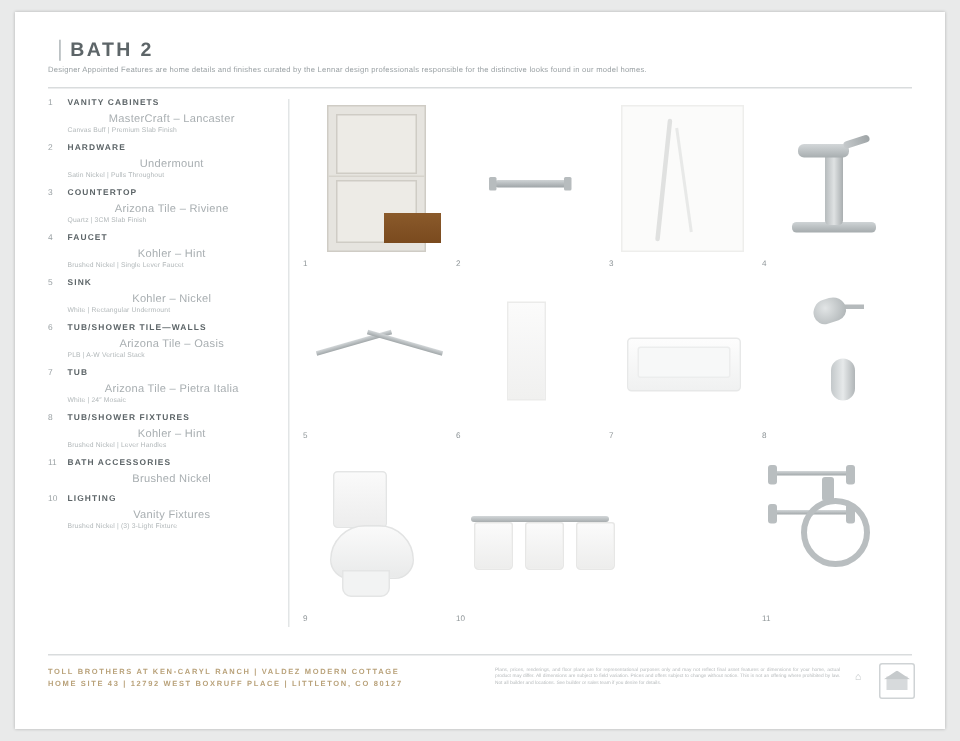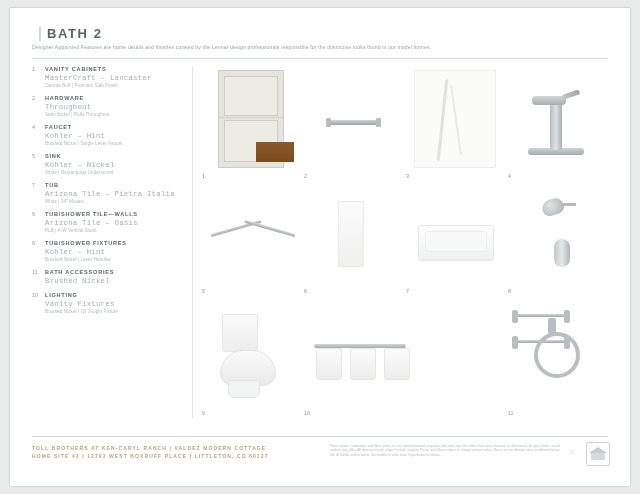--- a/index.html
+++ b/index.html
@@ -38,22 +38,22 @@
   }
   
   .list{position:absolute;left:22px;top:58px;width:152px;}
   .item{margin-bottom:7.5px;position:relative;padding-left:13px;}
   .num{position:absolute;left:0;top:0;font-size:5.6px;color:#9aa1a4;}
   .cat{
     font-size:5.6px;letter-spacing:.75px;color:#5d6568;font-weight:700;
     text-transform:uppercase;
   }
   .brand{
-    font-family:Liberation Mono, monospace;
-    font-size:7.4px;color:#a8aeb1;letter-spacing:.2px;margin-top:1.5px;
+    font-family:Liberation Sans, sans-serif;
+    font-size:7.4px;color:#a8aeb1;letter-spacing:.2px;margin-top:1.5px;text-align:center;
   }
   .desc{font-size:4.5px;color:#b2b8ba;margin-top:1px;letter-spacing:.1px;}
   .vrule{
     position:absolute;left:182px;top:58px;width:1px;height:352px;
     background:#e2e5e6;
   }
   
   .grid{position:absolute;left:190px;top:58px;width:408px;}
   .row{display:flex;}
   .cell{position:relative;}
@@ -248,51 +248,57 @@
     <div class="item">
       <span class="num">1</span>
       <div class="cat">VANITY CABINETS</div>
       <div class="brand">MasterCraft – Lancaster</div>
       <div class="desc">Canvas Buff  |  Premium Slab Finish</div>
     </div>
 
     <div class="item">
       <span class="num">2</span>
       <div class="cat">HARDWARE</div>
-      <div class="brand">Throughout</div>
+      <div class="brand">Undermount</div>
       <div class="desc">Satin Nickel  |  Pulls Throughout</div>
     </div>
 
+    <div class="item">
+      <span class="num">3</span>
+      <div class="cat">COUNTERTOP</div>
+      <div class="brand">Arizona Tile – Riviene</div>
+      <div class="desc">Quartz  |  3CM Slab Finish</div>
+    </div>
 
     <div class="item">
       <span class="num">4</span>
       <div class="cat">FAUCET</div>
       <div class="brand">Kohler – Hint</div>
       <div class="desc">Brushed Nickel  |  Single Lever Faucet</div>
     </div>
 
     <div class="item">
       <span class="num">5</span>
       <div class="cat">SINK</div>
       <div class="brand">Kohler – Nickel</div>
       <div class="desc">White  |  Rectangular Undermount</div>
     </div>
 
     <div class="item">
+      <span class="num">6</span>
+      <div class="cat">TUB/SHOWER TILE—WALLS</div>
+      <div class="brand">Arizona Tile – Oasis</div>
+      <div class="desc">PLB  |  A-W  Vertical Stack</div>
+    </div>
+
+    <div class="item">
       <span class="num">7</span>
       <div class="cat">TUB</div>
       <div class="brand">Arizona Tile – Pietra Italia</div>
       <div class="desc">White  |  24″ Mosaic</div>
-    </div>
-
-    <div class="item">
-      <span class="num">6</span>
-      <div class="cat">TUB/SHOWER TILE—WALLS</div>
-      <div class="brand">Arizona Tile – Oasis</div>
-      <div class="desc">PLB  |  A-W  Vertical Stack</div>
     </div>
 
     <div class="item">
       <span class="num">8</span>
       <div class="cat">TUB/SHOWER FIXTURES</div>
       <div class="brand">Kohler – Hint</div>
       <div class="desc">Brushed Nickel  |  Lever Handles</div>
     </div>
 
 

